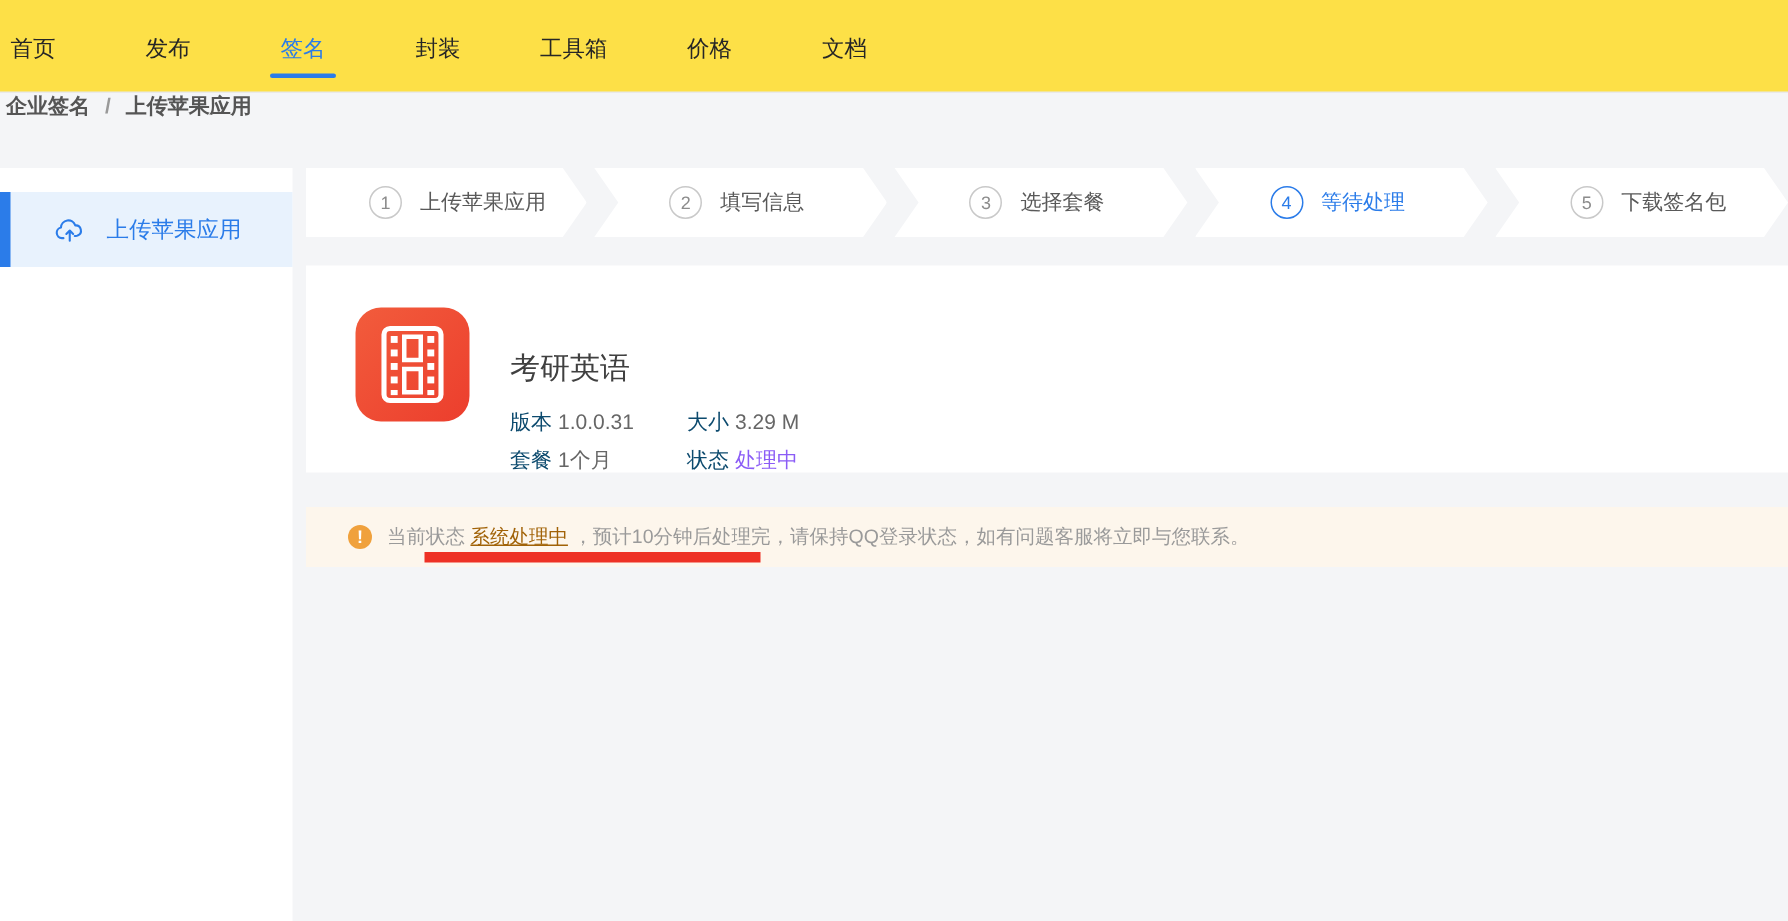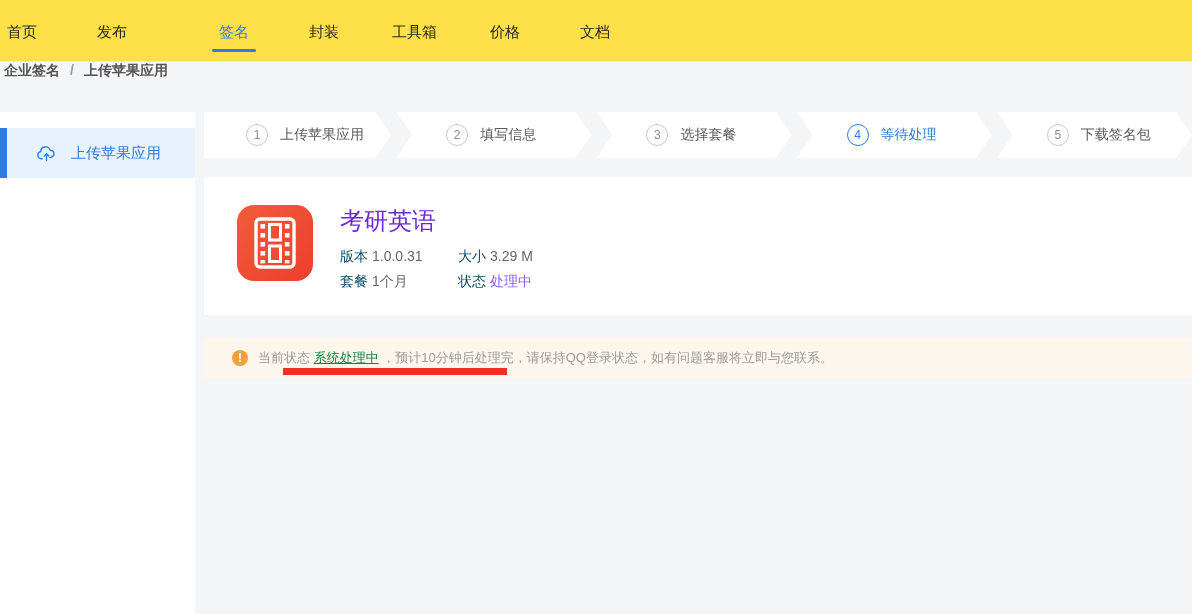--- a/index.html
+++ b/index.html
@@ -5,21 +5,21 @@
   * { margin:0; padding:0; box-sizing:border-box; }
   html,body { width:1192px; height:614px; }
   body { font-family:"Liberation Sans","DejaVu Sans",sans-serif; background:#f4f5f7; }
   .page { position:relative; width:1192px; height:614px; overflow:hidden; background:#f4f5f7; }
 
   
   .topbar { height:62px; background:#fde047; border-bottom:1px solid #e9e9e9; display:flex; align-items:stretch; }
   .nav { display:flex; gap:46px; }
   .nav-item { display:flex; flex-direction:column; align-items:center; justify-content:flex-start; padding-top:23px; font-size:15px; color:#262626; cursor:pointer; }
   .nav-item .bar { width:44px; height:3px; background:transparent; border-radius:2px; margin-top:7px; }
-  .nav-item.active { color:#2b7ce9;margin-left:32px; }
+  .nav-item.active { color:#2b7ce9; }
   .nav-item.active .bar { background:#2b7ce9; }
 
   
   .crumbs { height:50px; display:flex; align-items:flex-start; padding-left:4px; font-size:14px; color:#555;font-weight:bold; }
   .crumbs .sep { margin:0 10px; color:#999; }
   .crumbs .cur { color:#555; }
 
   
   .content { display:flex; height:502px; }
   .sidebar { width:195px; background:#fff; flex-shrink:0; padding-top:16px; }
@@ -41,32 +41,32 @@
               display:flex; align-items:center; justify-content:center; flex-shrink:0; }
   .step-label { font-size:14px; color:#595959; white-space:nowrap; }
   .step.active .step-num { border-color:#2b7ce9; color:#2b7ce9; }
   .step.active .step-label { color:#2b7ce9; }
 
   
   .app-card { margin-top:19px; height:138px; background:#fff; display:flex; padding:28px 0 0 33px; }
   .app-icon { width:76px; height:76px; border-radius:17px; background:linear-gradient(135deg,#f25c3c 0%,#ec3e2d 100%);
               display:flex; align-items:center; justify-content:center; flex-shrink:0; }
   .app-info { margin-left:27px; padding-top:2px; }
-  .app-title { font-size:24px; color:#6d28d9; line-height:28px; margin-bottom:13px; }
+  .app-title { font-size:20px; color:#404040; line-height:28px; margin-bottom:13px;margin-top:25px; }
   .app-grid { display:grid; grid-template-columns:118px 195px auto; row-gap:7px; font-size:14px; color:#666; }
   .cell { white-space:nowrap; }
   .cell .lbl { color:#0c4a6e; margin-right:4px; }
   .link-blue { color:#8b5cf6; text-decoration:none; }
 
   
   .banner { margin-top:23px; height:40px; background:#fdf6ec; display:flex; align-items:center; padding-left:28px; }
   .warn-icon { width:16px; height:16px; border-radius:50%; background:#f0a13c; color:#fff; font-size:12px; font-weight:bold;
                display:flex; align-items:center; justify-content:center; margin-right:10px; flex-shrink:0; }
   .banner-text { font-size:13px; color:#9a9a9a; }
-  .banner-text a { color:#15803d; text-decoration:underline; cursor:pointer; }
+  .banner-text a { color:#a16207; text-decoration:underline; cursor:pointer; }
 
   
   .red-underline { position:absolute; left:283px; top:368px; width:224px; height:7px; background:#ee3124; z-index:10; }
 </style>
 </head>
 <body>
 
 <div class="page">
 
   <header class="topbar">

